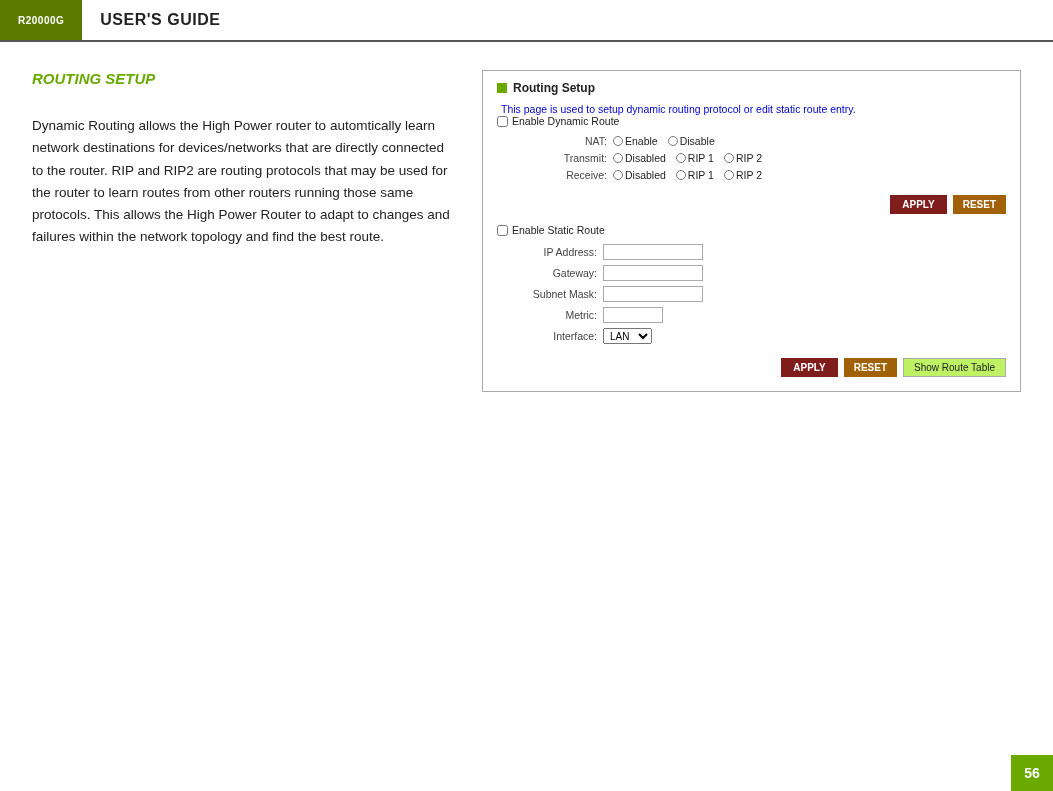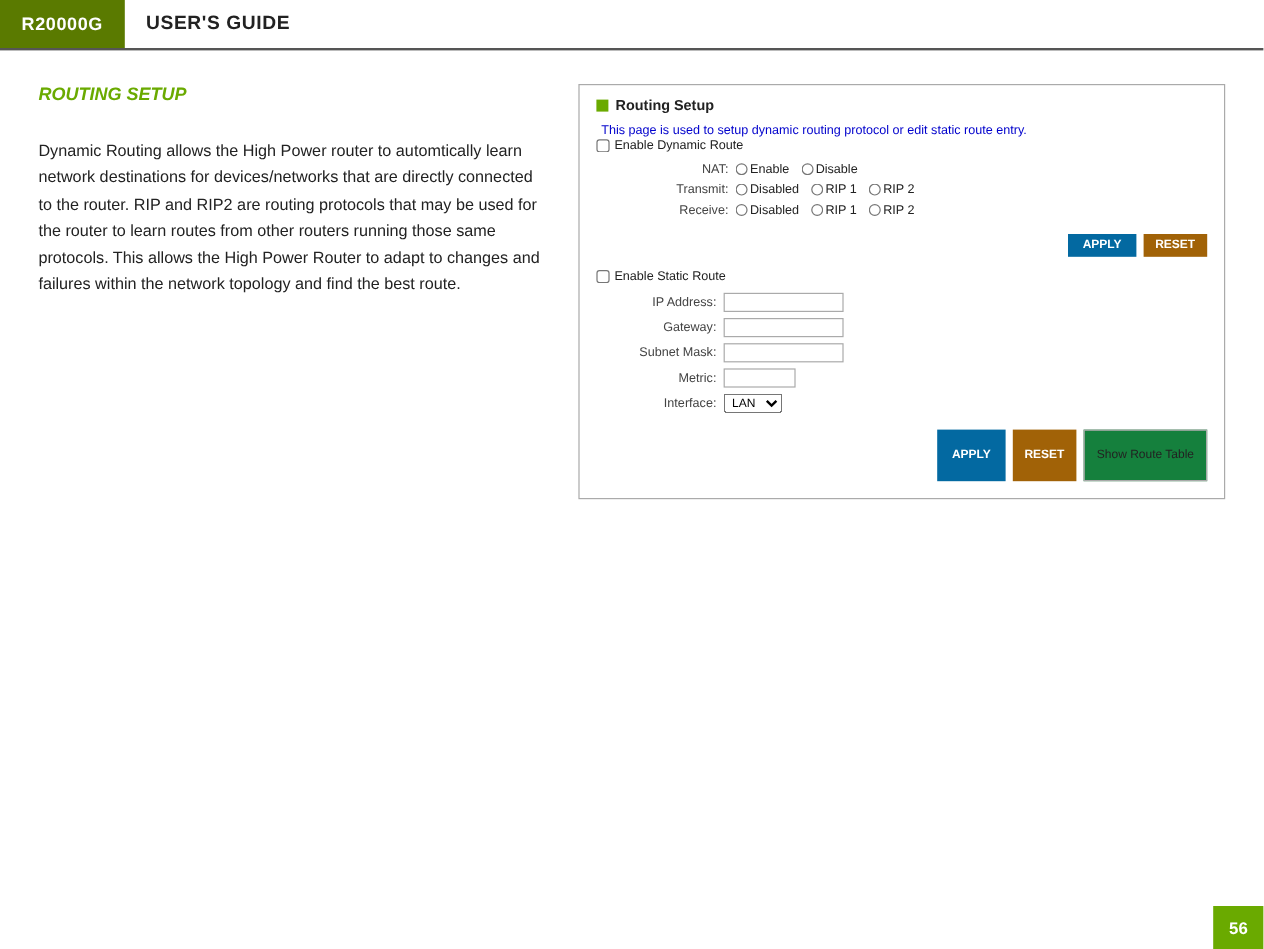--- a/index.html
+++ b/index.html
@@ -16,21 +16,21 @@
     .header {
       display: flex;
       align-items: center;
       height: 42px;
       border-bottom: 2px solid #555;
     }
     .header-brand {
       background: #5a7a00;
       color: #fff;
       font-weight: bold;
-      font-size: 15px;
+      font-size: 10px;
       padding: 0 18px;
       height: 100%;
       display: flex;
       align-items: center;
       letter-spacing: 0.5px;
     }
     .header-title {
       font-size: 16px;
       font-weight: bold;
       color: #222;
@@ -141,21 +141,21 @@
       height: 10px;
     }
 
     .btn-row {
       display: flex;
       justify-content: flex-end;
       gap: 6px;
       margin: 14px 0 10px 0;
     }
     .btn-apply {
-      background: #0369a1;
+      background: #7f1d1d;
       color: #fff;
       border: none;
       padding: 4px 12px;
       font-size: 10px;
       font-weight: bold;
       cursor: pointer;
     }
     .btn-reset {
       background: #a16207;
       color: #fff;
@@ -203,24 +203,24 @@
       padding: 0 2px;
     }
 
     .btn-row2 {
       display: flex;
       justify-content: flex-end;
       gap: 6px;
       margin-top: 14px;
     }
     .btn-show-route {
-      background: #15803d;
+      background: #bef264;
       color: #222;
       border: 1px solid #aaa;
-      padding: 15px 10px;
+      padding: 3px 10px;
       font-size: 10px;
       cursor: pointer;
     }
 
     
     .page-number {
       position: absolute;
       bottom: 0;
       right: 0;
       background: #6aaa00;

